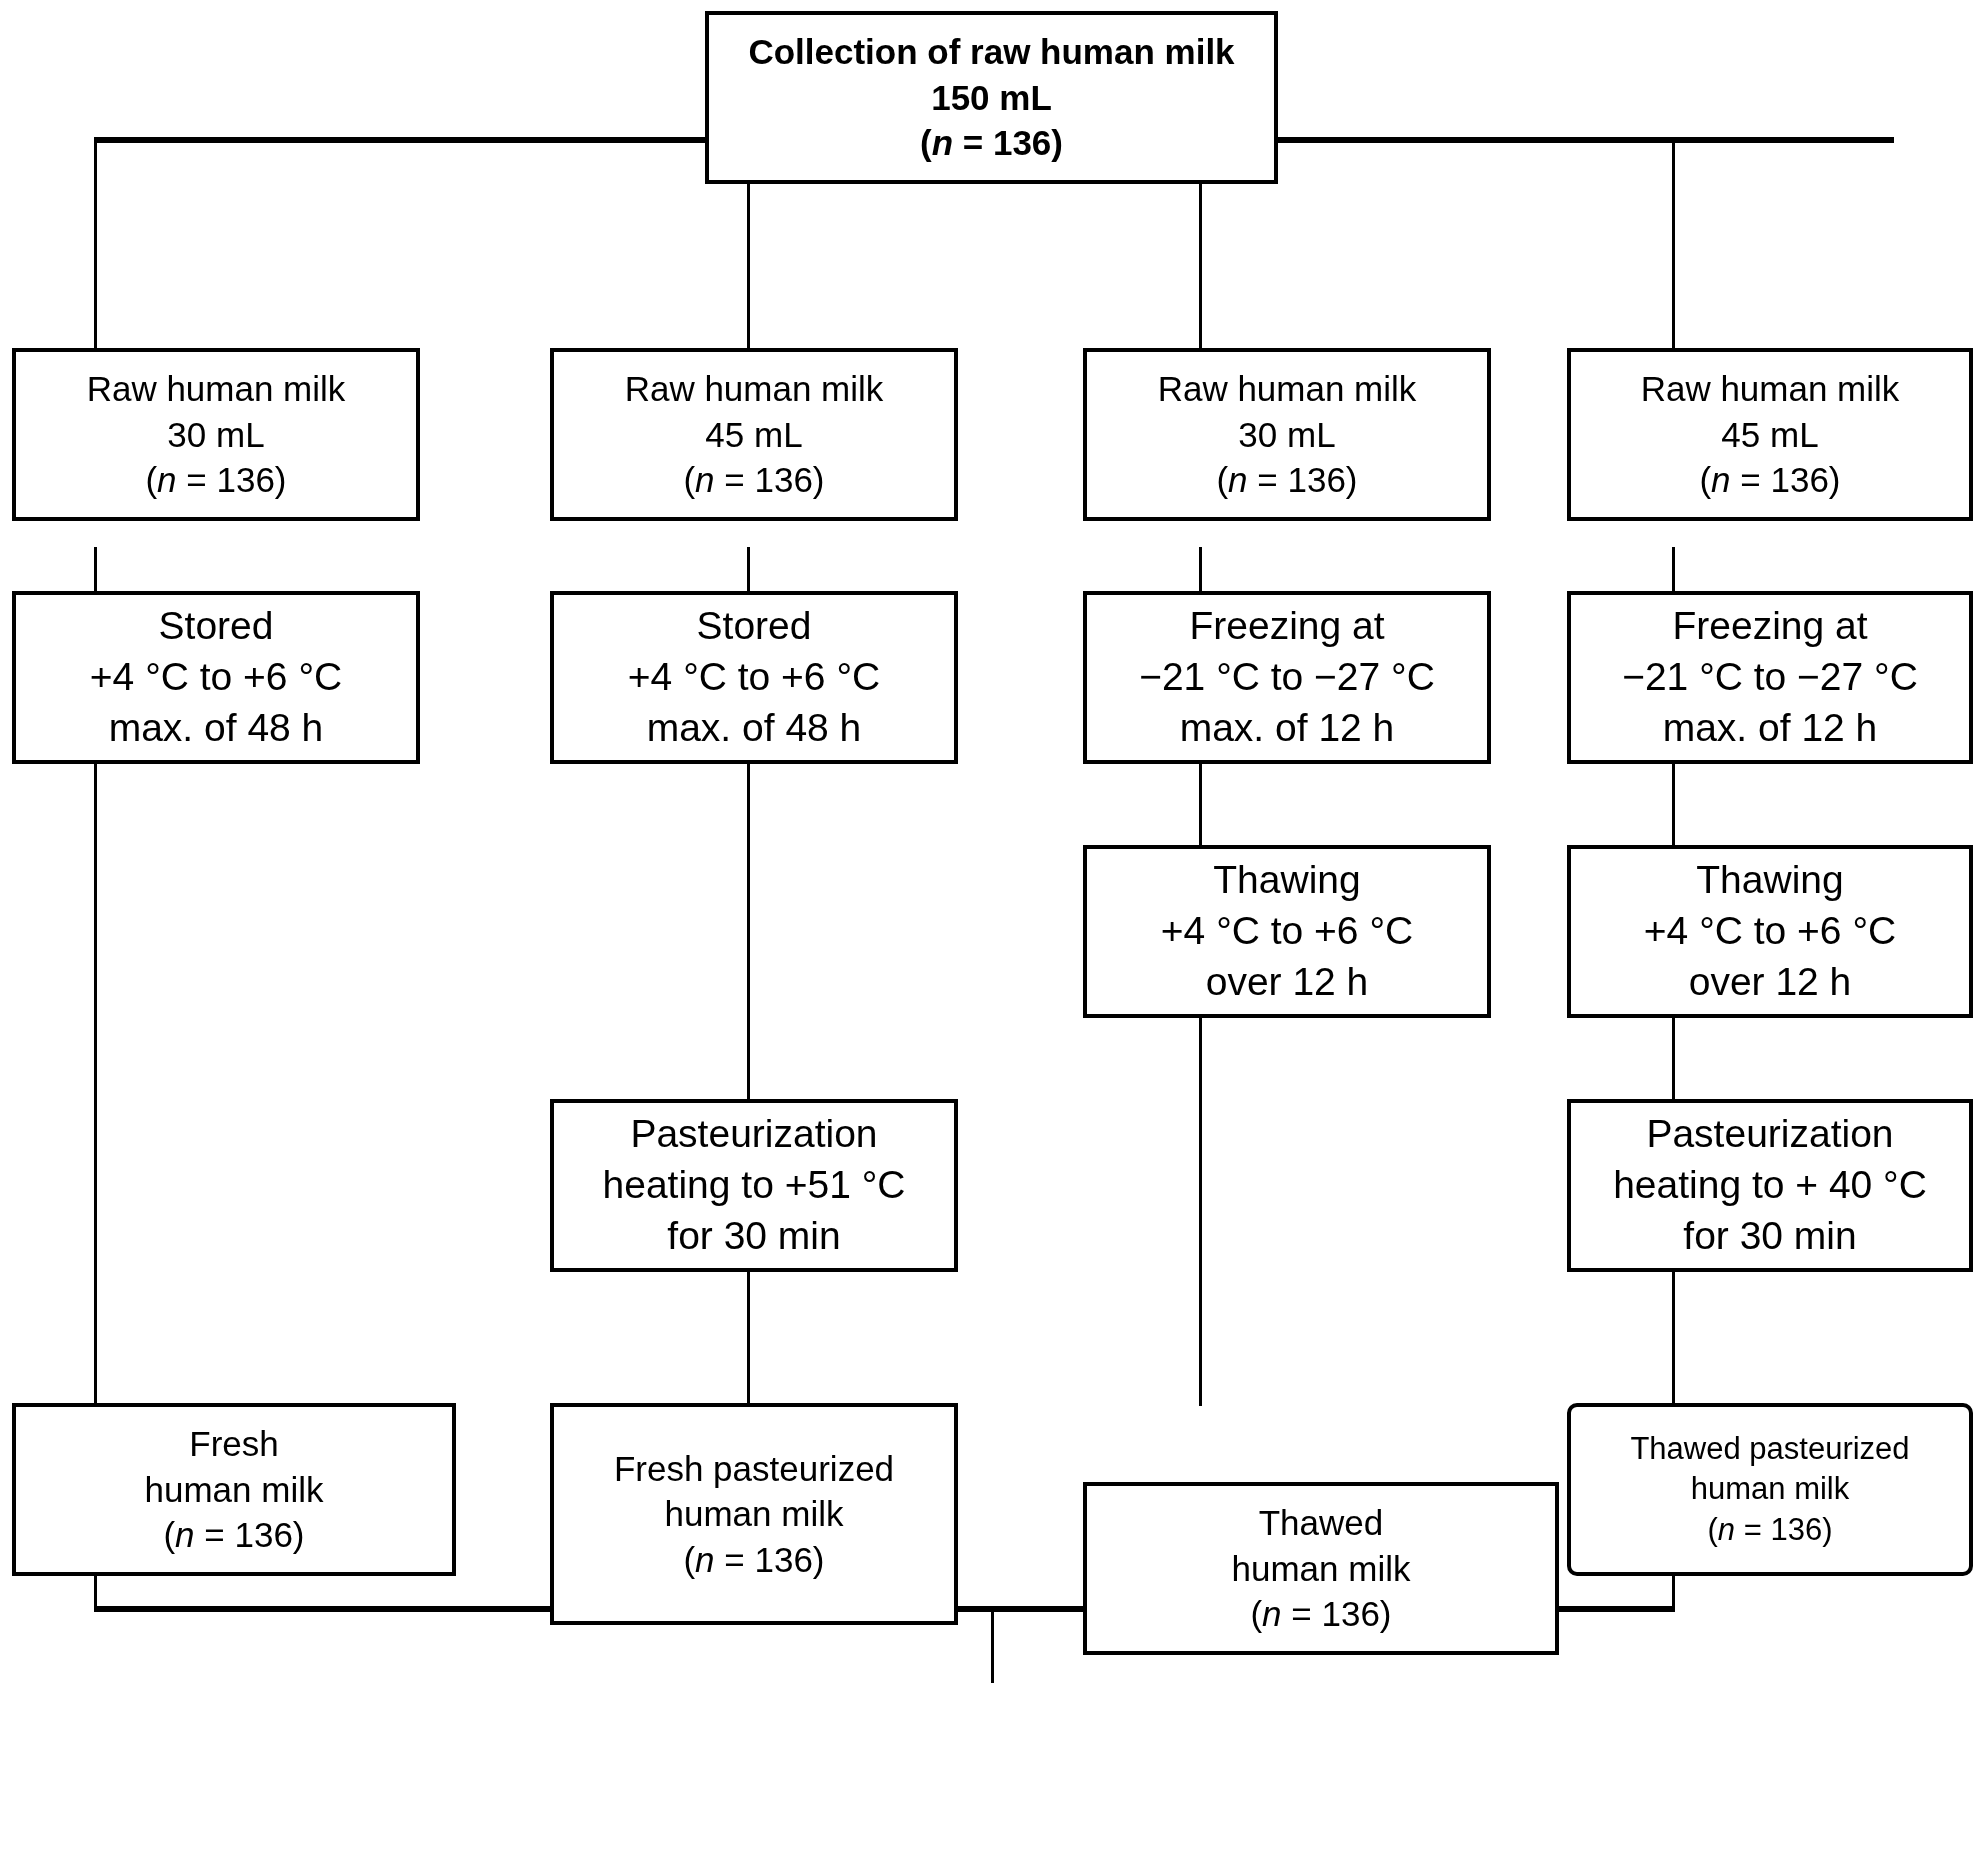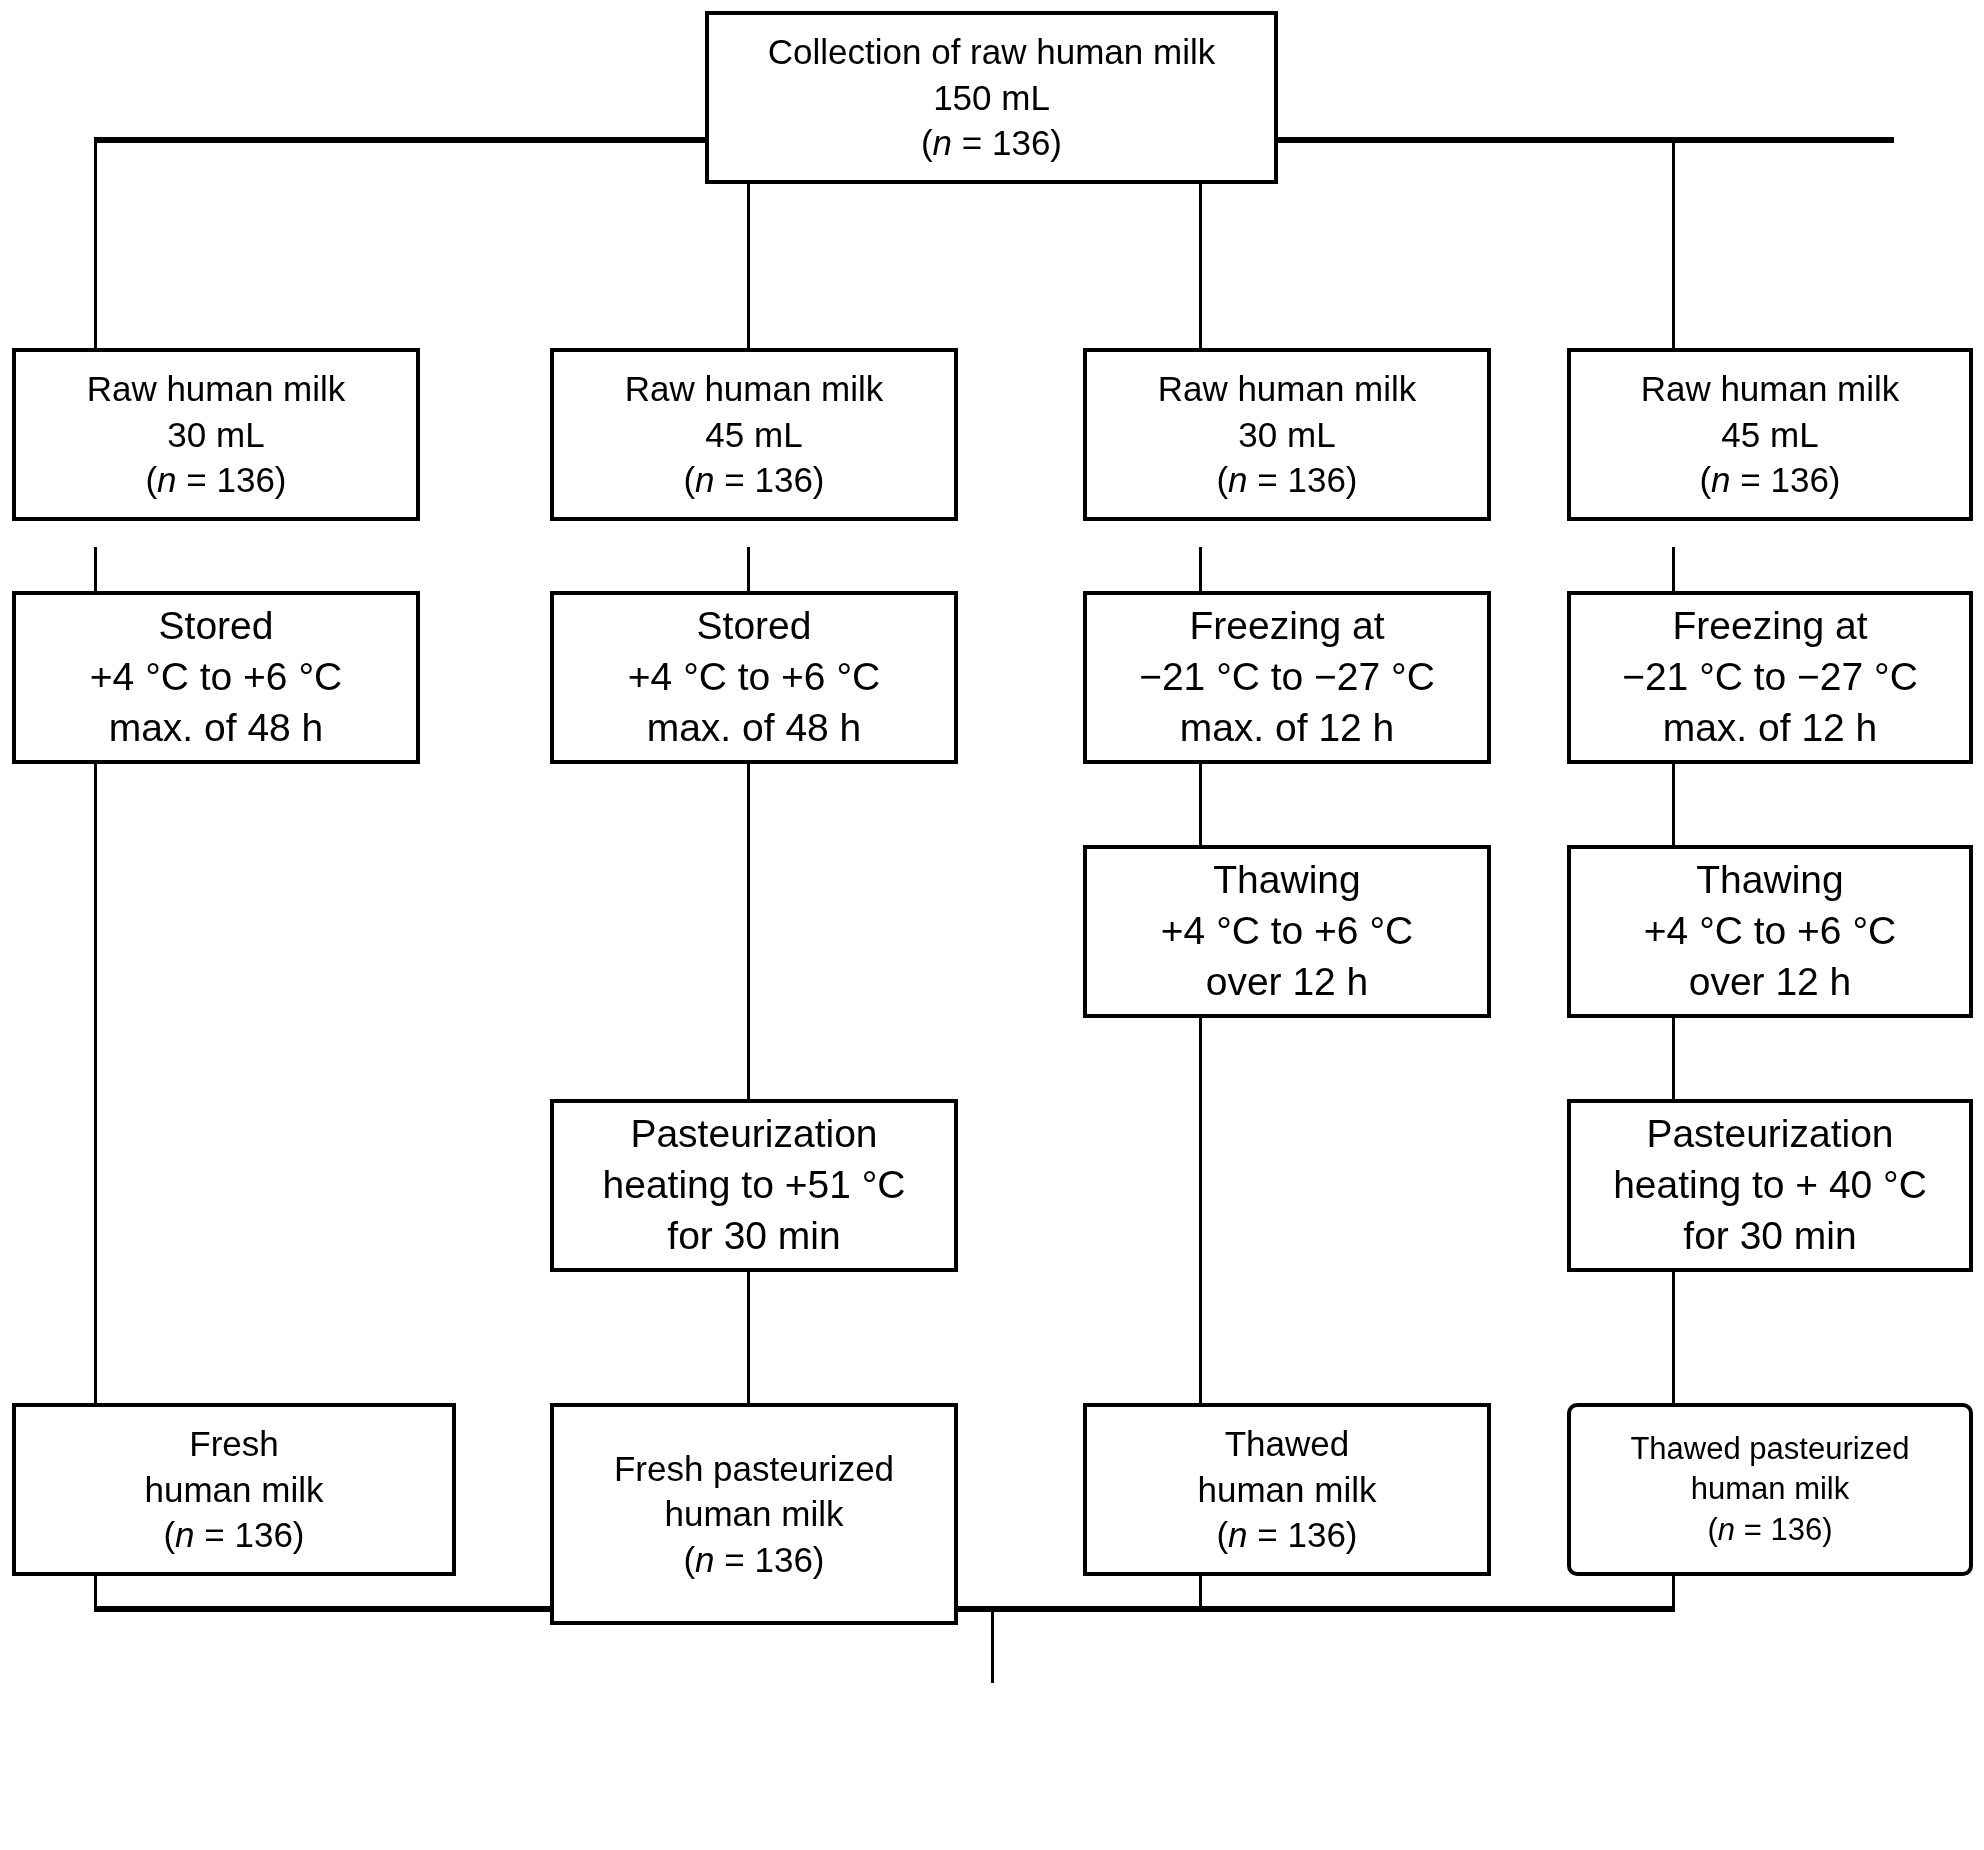--- a/index.html
+++ b/index.html
@@ -83,21 +83,21 @@
   <div class="vline" style="left:1672px; top:1018px; height:88px;"></div>
   <div class="vline" style="left:1672px; top:1269px; height:137px;"></div>
 
   <div class="vline" style="left:94px; top:1576px; height:33px;"></div>
   <div class="vline" style="left:747px; top:1576px; height:33px;"></div>
   <div class="vline" style="left:1199px; top:1576px; height:33px;"></div>
   <div class="vline" style="left:1672px; top:1576px; height:33px;"></div>
   <div class="hbar" style="left:94px; top:1606px; width:1581px;"></div>
   <div class="vline" style="left:991px; top:1606px; height:77px;"></div>
 
-  <div class="node" style="left:705px; top:11px; width:573px; height:173px;">
+  <div class="node" style="left:705px; top:11px; width:573px; height:173px;font-weight:bold;">
     <span class="ln f-lg">Collection of raw human milk</span>
     <span class="ln f-lg">150 mL</span>
     <span class="ln f-lg"><span>(</span><span class="ital-n">n</span><span> = 136)</span></span>
   </div>
 
   <div class="node" style="left:12px; top:348px; width:408px; height:173px;">
     <span class="ln f-lg">Raw human milk</span>
     <span class="ln f-lg">30 mL</span>
     <span class="ln f-lg"><span>(</span><span class="ital-n">n</span><span> = 136)</span></span>
   </div>
@@ -173,21 +173,21 @@
     <span class="ln f-lg">human milk</span>
     <span class="ln f-lg"><span>(</span><span class="ital-n">n</span><span> = 136)</span></span>
   </div>
 
   <div class="node" style="left:550px; top:1403px; width:408px; height:222px;">
     <span class="ln f-lg">Fresh pasteurized</span>
     <span class="ln f-lg">human milk</span>
     <span class="ln f-lg"><span>(</span><span class="ital-n">n</span><span> = 136)</span></span>
   </div>
 
-  <div class="node" style="left:1083px; top:1403px; width:408px; height:173px;">
+  <div class="node" style="left:1083px; top:1482px; width:476px; height:173px;">
     <span class="ln f-lg">Thawed</span>
     <span class="ln f-lg">human milk</span>
     <span class="ln f-lg"><span>(</span><span class="ital-n">n</span><span> = 136)</span></span>
   </div>
 
   <div class="node" style="left:1567px; top:1403px; width:406px; height:173px;border-radius:10px;">
     <span class="ln f-sm">Thawed pasteurized</span>
     <span class="ln f-sm">human milk</span>
     <span class="ln f-sm"><span>(</span><span class="ital-n">n</span><span> = 136)</span></span>
   </div>

